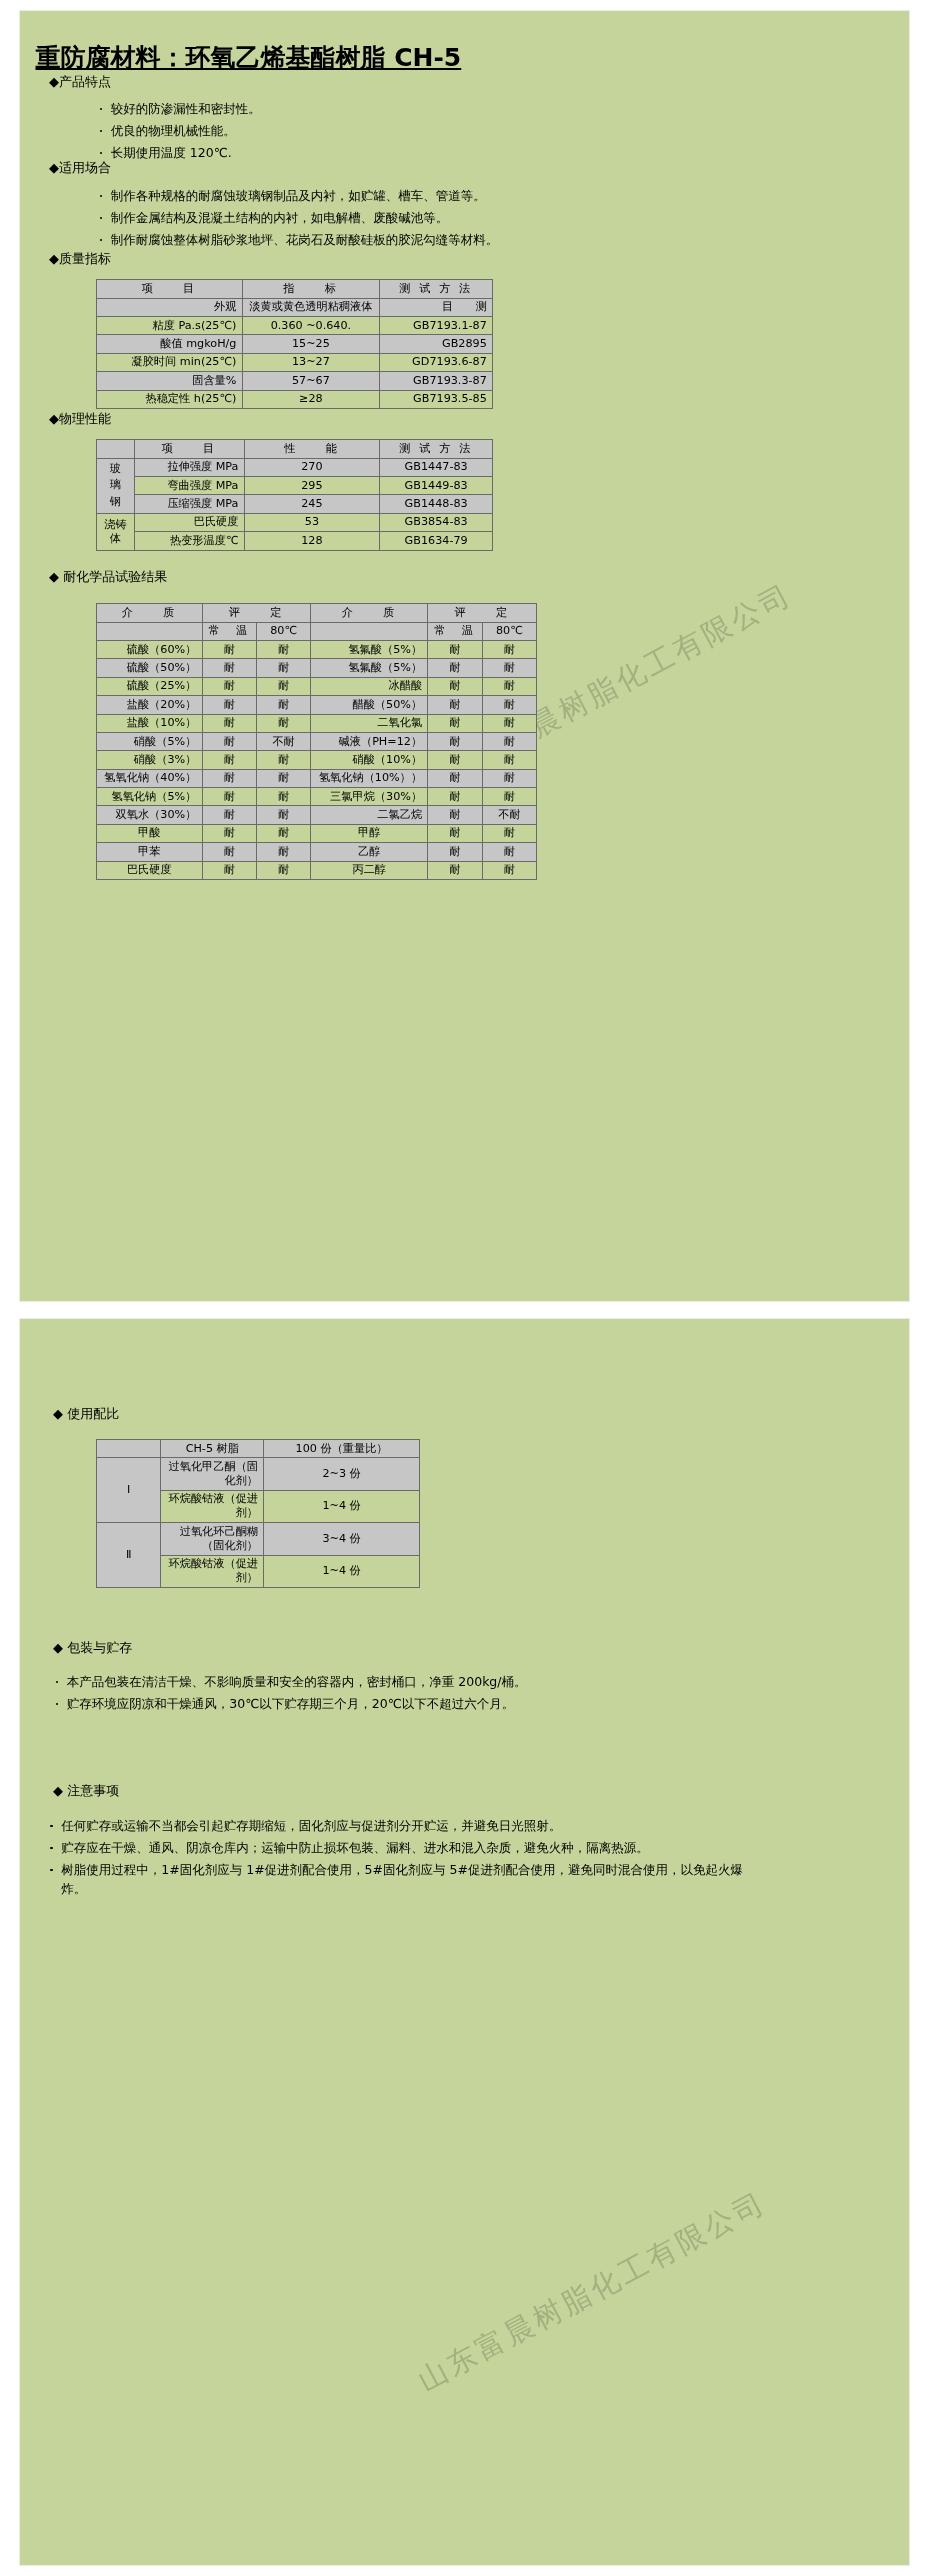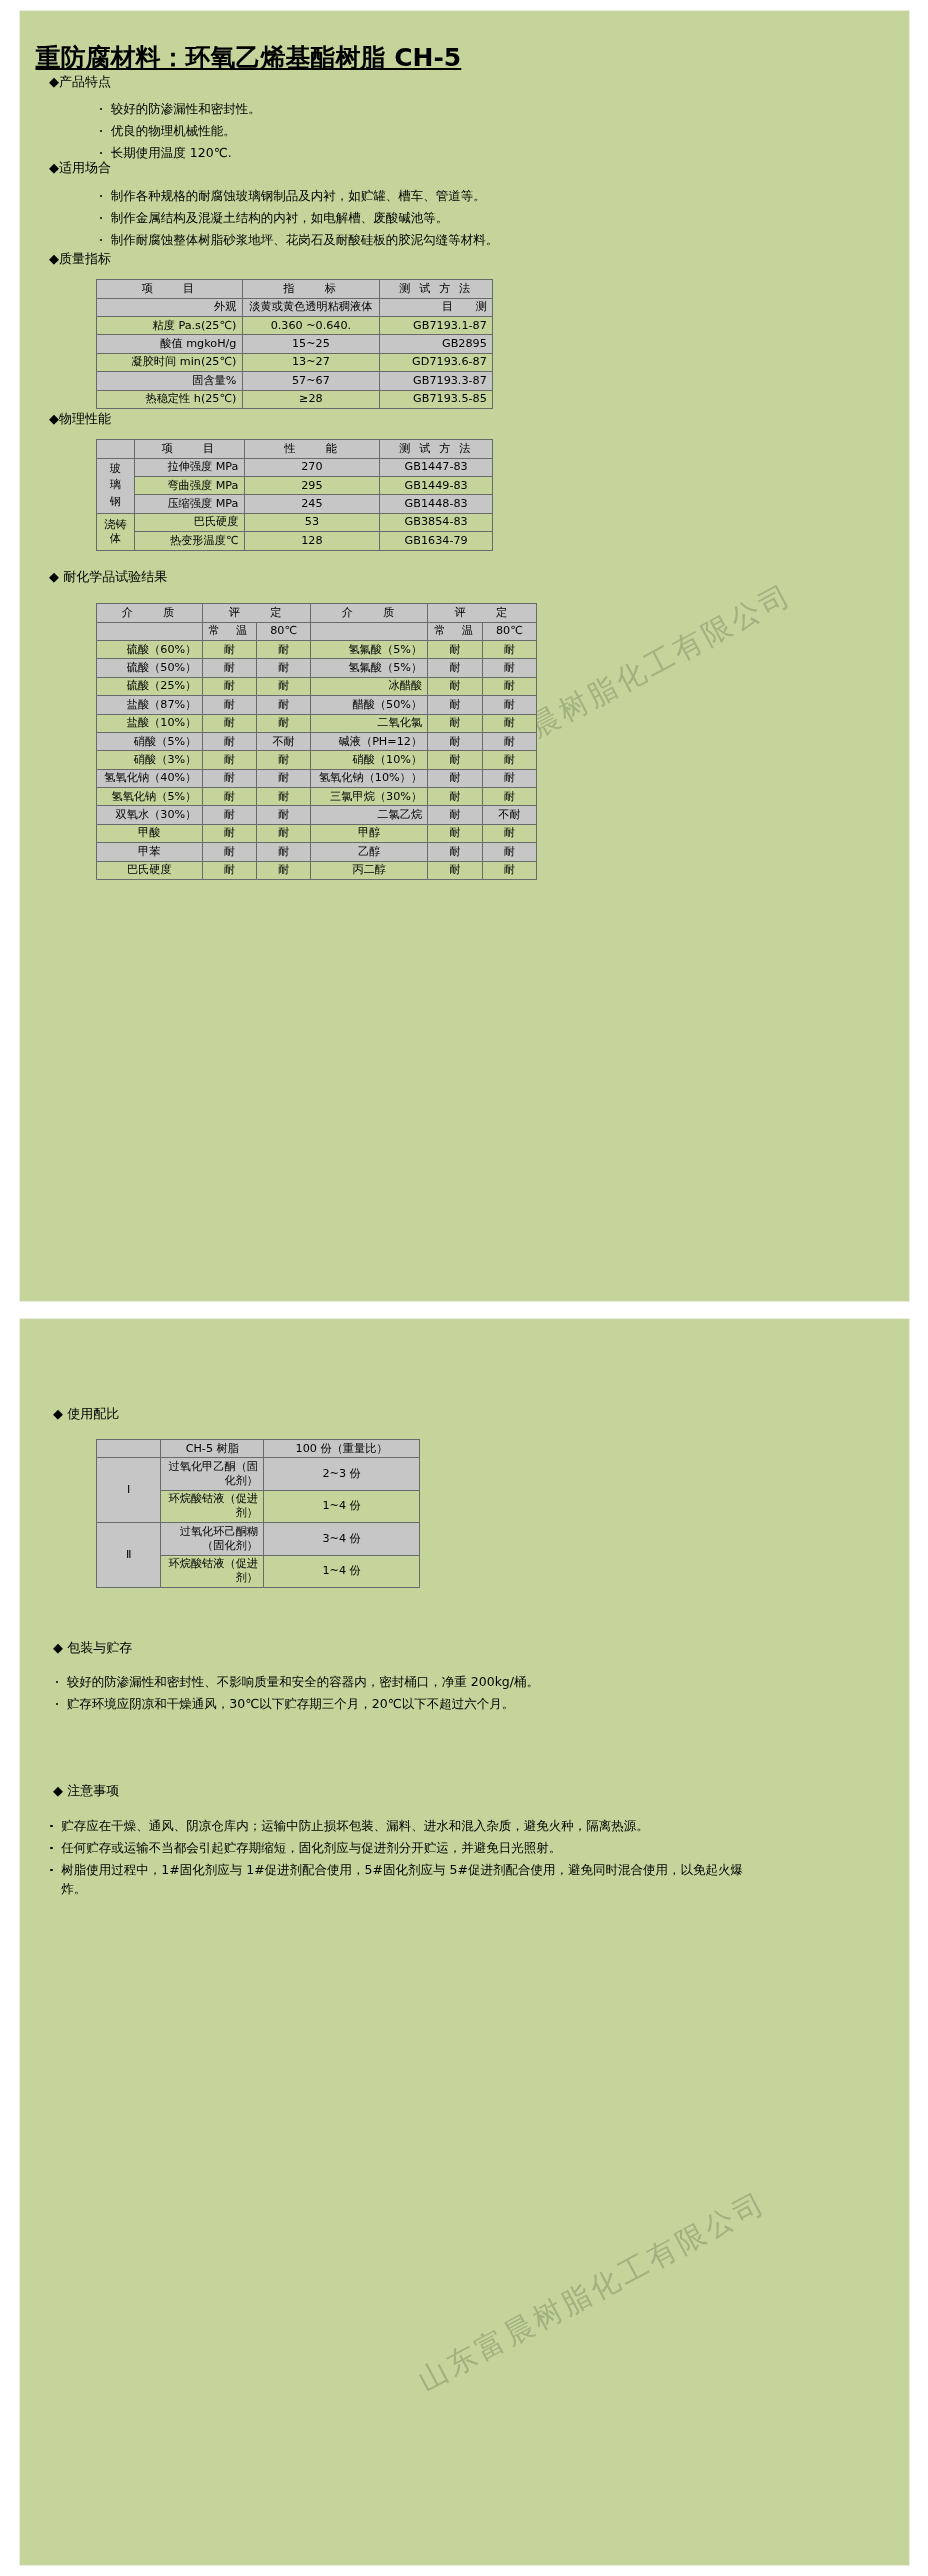--- a/index.html
+++ b/index.html
@@ -244,21 +244,21 @@
           </tr>
           <tr>
             <td class="green l">硫酸（25%）</td>
             <td class="green c">耐</td>
             <td class="green c">耐</td>
             <td class="green l">冰醋酸</td>
             <td class="green c">耐</td>
             <td class="green c">耐</td>
           </tr>
           <tr>
-            <td class="gray l">盐酸（87%）</td>
+            <td class="gray l">盐酸（20%）</td>
             <td class="gray c">耐</td>
             <td class="gray c">耐</td>
             <td class="gray l">醋酸（50%）</td>
             <td class="gray c">耐</td>
             <td class="gray c">耐</td>
           </tr>
           <tr>
             <td class="green l">盐酸（10%）</td>
             <td class="green c">耐</td>
             <td class="green c">耐</td>
@@ -365,26 +365,26 @@
       </tr>
       <tr>
         <td class="green l">环烷酸钴液（促进剂）</td>
         <td class="green c">1~4 份</td>
       </tr>
     </tbody>
       </table>
 
     <div class="sec-head" style="top:320px; left:33px;">◆ 包装与贮存</div>
     <ul class="bullets" style="top:353px; left:33px; width:774px;">
-      <li>较好的防渗漏性和密封性、不影响质量和安全的容器内，密封桶口，净重 200kg/桶。</li>
+      <li>本产品包装在清洁干燥、不影响质量和安全的容器内，密封桶口，净重 200kg/桶。</li>
       <li>贮存环境应阴凉和干燥通风，30℃以下贮存期三个月，20℃以下不超过六个月。</li>
     </ul>
 
     <div class="sec-head" style="top:463px; left:33px;">◆ 注意事项</div>
     <ul class="bullets wrap" style="top:497px; left:27.5px; width:705px;">
+      <li>任何贮存或运输不当都会引起贮存期缩短，固化剂应与促进剂分开贮运，并避免日光照射。</li>
       <li>贮存应在干燥、通风、阴凉仓库内；运输中防止损坏包装、漏料、进水和混入杂质，避免火种，隔离热源。</li>
-      <li>任何贮存或运输不当都会引起贮存期缩短，固化剂应与促进剂分开贮运，并避免日光照射。</li>
       <li>树脂使用过程中，1#固化剂应与 1#促进剂配合使用，5#固化剂应与 5#促进剂配合使用，避免同时混合使用，以免起火爆炸。</li>
     </ul>
 
   </div>
 </div>
 
 
 </body></html>

